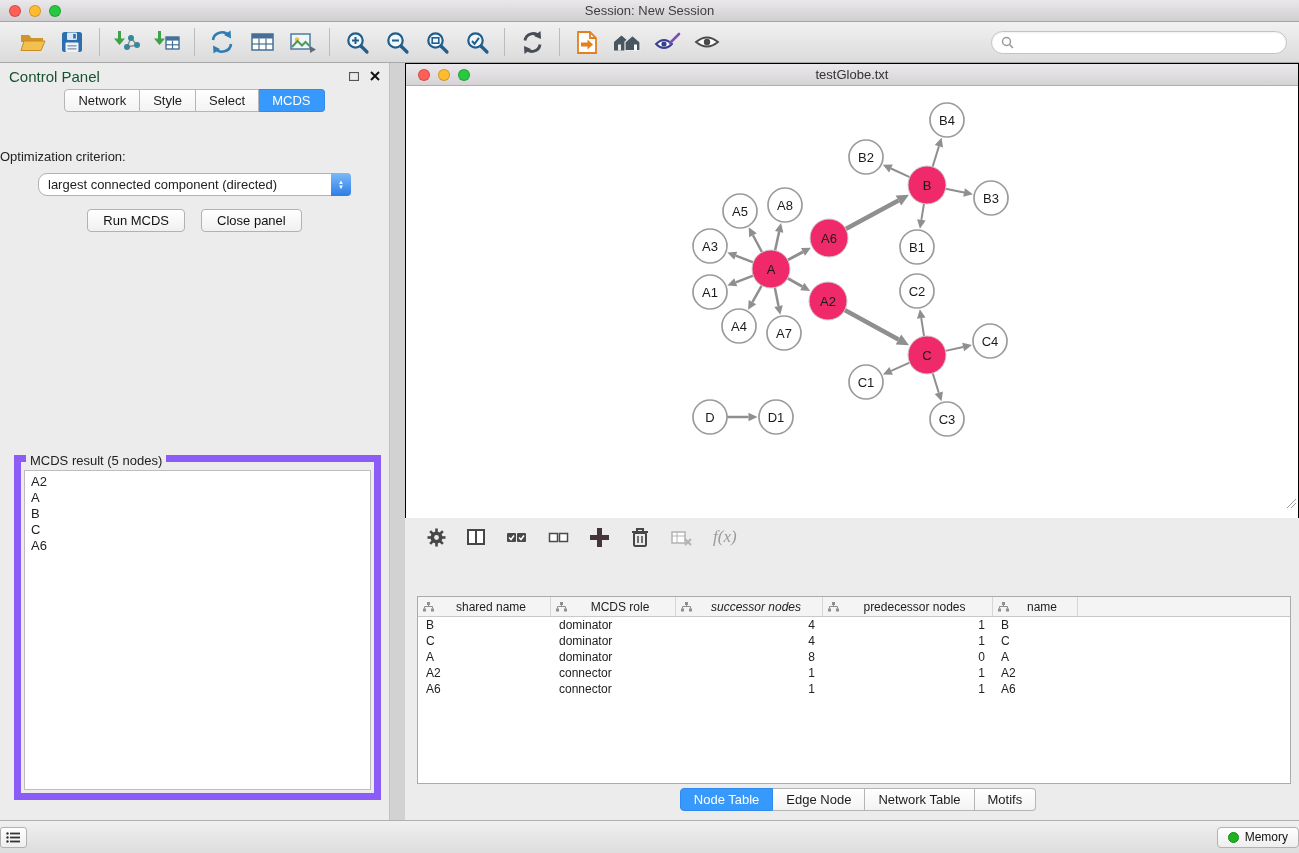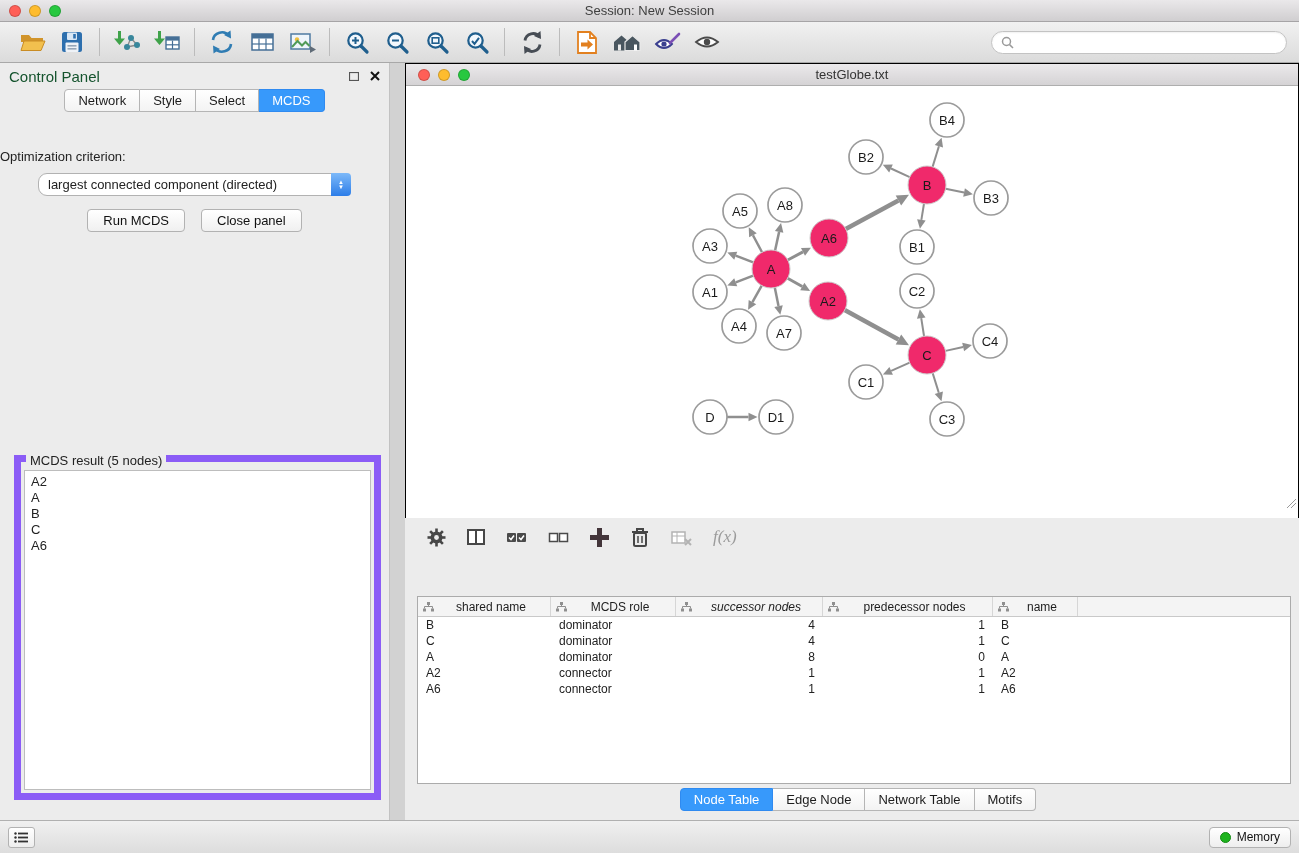--- a/index.html
+++ b/index.html
@@ -52,21 +52,21 @@
   .fx{font-family:Liberation Serif, serif;font-style:italic;font-size:17px;color:#9b9b9b}
   .table-wrap{position:absolute;left:12px;right:8px;top:78px;height:188px;border:1px solid #ababab;background:#fff;font-size:12px;overflow:hidden}
   .thead{display:flex;height:20px;background:#f4f4f4;border-bottom:1px solid #c9c9c9}
   .th{display:flex;align-items:center;gap:3px;padding:0 5px;border-right:1px solid #d6d6d6}
   .th span{flex:1;text-align:center;color:#1d1d1d}
   .tr{display:flex;height:16px;align-items:center}
   .td{padding:0 8px;white-space:nowrap;overflow:hidden}
   .tp-tabs{position:absolute;bottom:9px;left:12px;right:0;display:flex;justify-content:center}
 
   
-  .statusbar{position:absolute;left:0;right:0;bottom:0;height:33px;background:linear-gradient(#f0f0f0,#dddddd);border-top:1px solid #b0b0b0;display:flex;align-items:center;padding:0 8px}
+  .statusbar{position:absolute;left:0;right:0;bottom:0;height:33px;background:linear-gradient(#f0f0f0,#dddddd);border-top:1px solid #b0b0b0;display:flex;align-items:center;padding:0 0}
   .sq-btn{width:27px;height:21px;background:linear-gradient(#ffffff,#eeeeee);border:1px solid #b2b2b2;border-radius:3px;display:flex;align-items:center;justify-content:center}
   .memory-btn{margin-left:auto;height:21px;background:linear-gradient(#ffffff,#eeeeee);border:1px solid #b2b2b2;border-radius:4px;display:flex;align-items:center;gap:6px;padding:0 10px;font-size:12px;color:#111}
   .mem-dot{width:11px;height:11px;border-radius:50%;background:#1db31d;border:1px solid #128a12}
 </style>
 </head>
 <body>
 
 <div class="titlebar">
   <div class="traffic">
     <div class="light" style="background:#ff5f57"></div>

